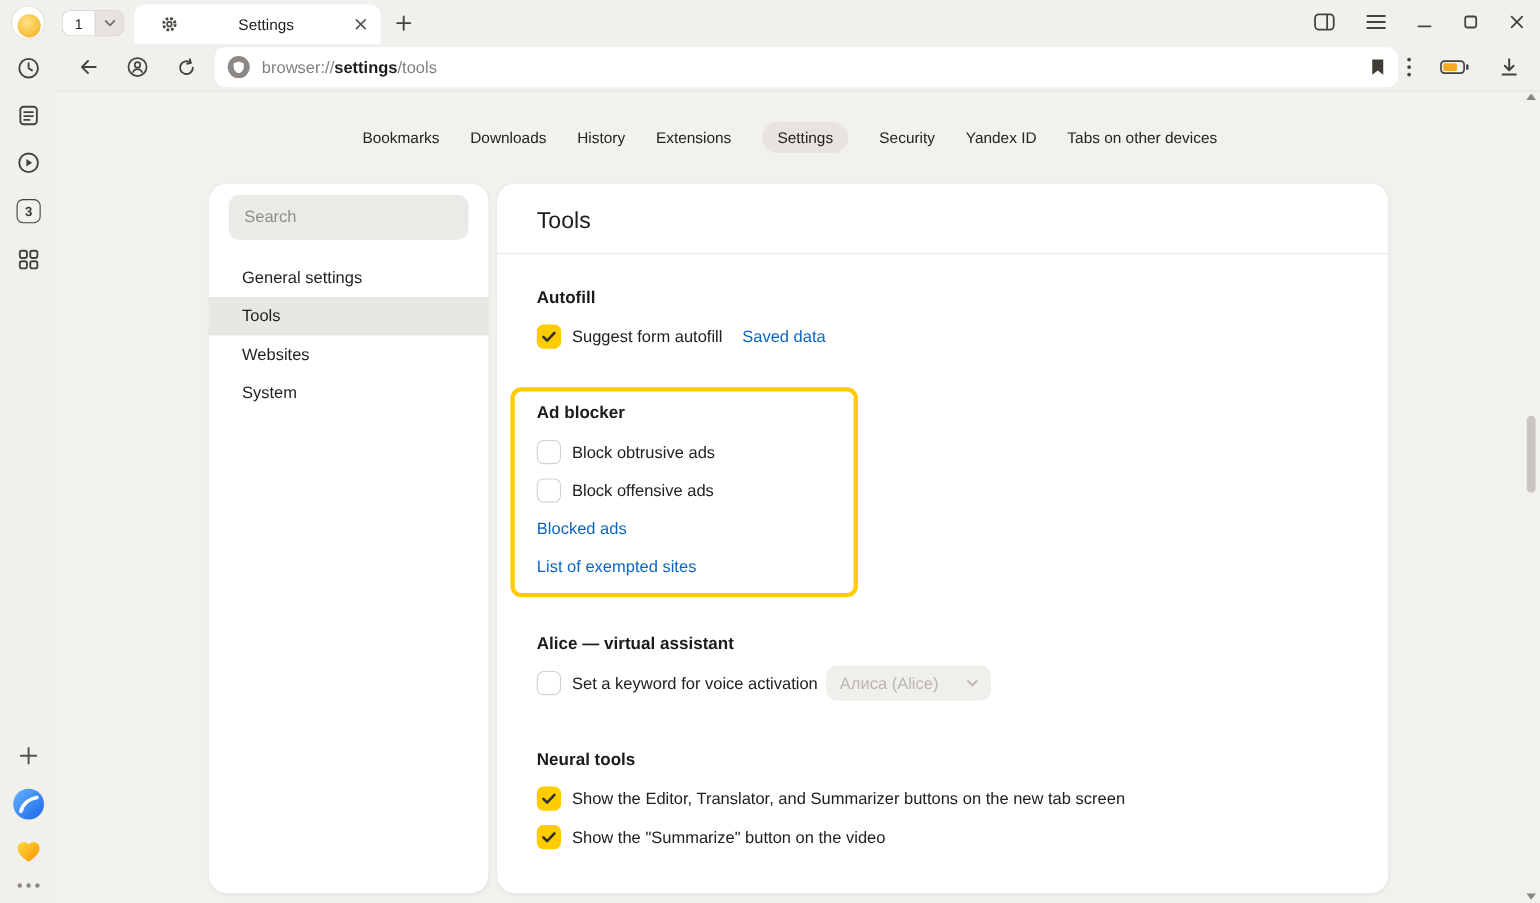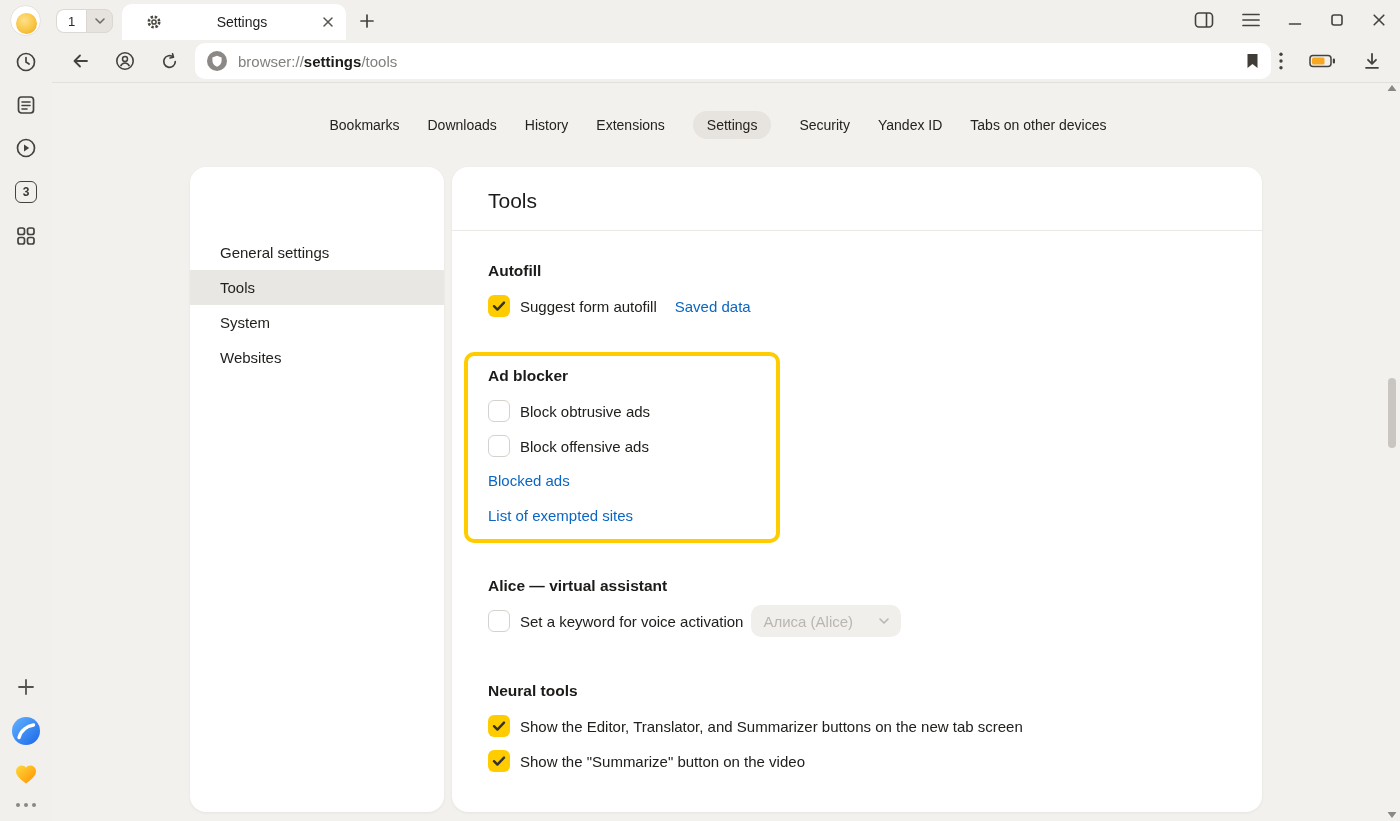--- a/index.html
+++ b/index.html
@@ -358,25 +358,26 @@
     <span class="nav-item">Downloads</span>
     <span class="nav-item">History</span>
     <span class="nav-item">Extensions</span>
     <span class="nav-item active">Settings</span>
     <span class="nav-item">Security</span>
     <span class="nav-item">Yandex ID</span>
     <span class="nav-item">Tabs on other devices</span>
   </div>
 
   <div class="panel side-panel">
+    <input class="search" type="text" placeholder="Search" style="">
     <div class="side-list">
       <div class="side-item">General settings</div>
       <div class="side-item active">Tools</div>
+      <div class="side-item">Websites</div>
       <div class="side-item">System</div>
-      <div class="side-item">Websites</div>
     </div>
   </div>
 
   <div class="panel main-panel">
     <div class="page-title">Tools</div>
     <div class="divider"></div>
 
     <div class="sec-title" style="top:95px;">Autofill</div>
     <div class="row" style="top:128px;">
       <span class="cb on">

